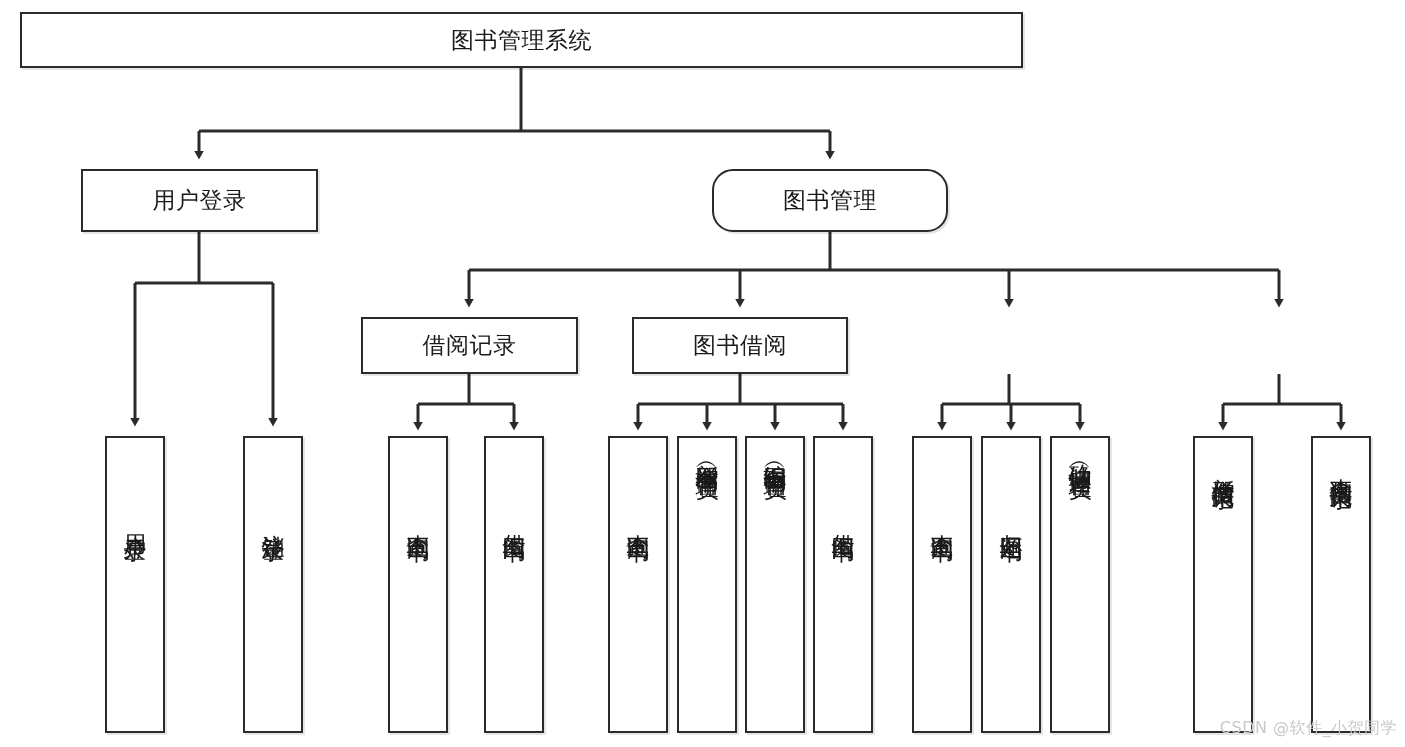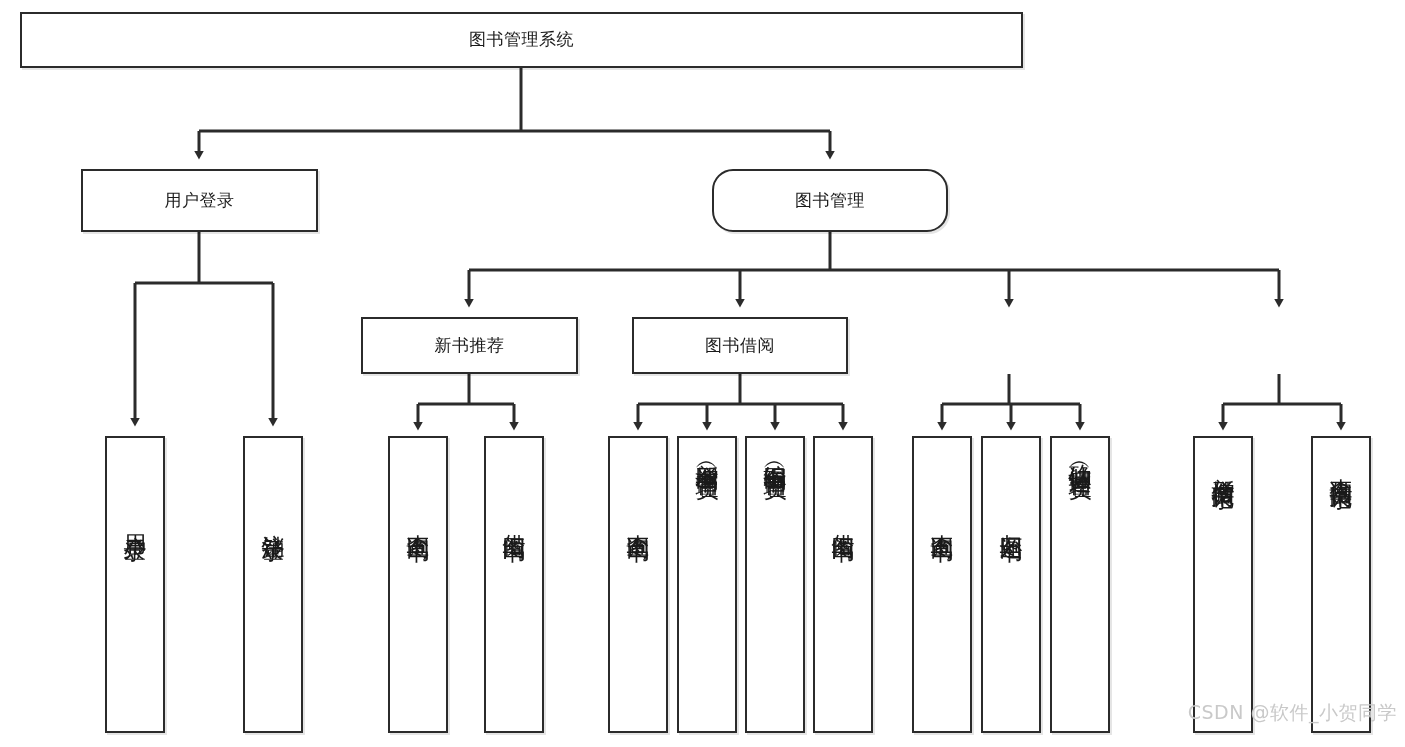--- a/index.html
+++ b/index.html
@@ -37,21 +37,21 @@
     box-shadow: 2px 2px 0 rgba(0,0,0,0.10);
   }
   .node .lbl {
     display: block;
     line-height: 1.14;
     letter-spacing: 0.5px;
   }
   .node.horiz .lbl {
     writing-mode: horizontal-tb;
     text-align: center;
-    font-size: 17px;
+    font-size: 23px;
   }
   .node.vert {
     align-items: flex-start;
     justify-content: center;
     padding-top: 4px;
   }
   .node.vert .lbl {
     writing-mode: vertical-rl;
     text-orientation: upright;
     font-size: 23px;
@@ -64,22 +64,22 @@
   }
   .node.vert.pad-small {
     padding-top: 22px;
   }
   .node.vert.pad-tiny {
     padding-top: 8px;
   }
   #watermark {
     position: absolute;
     right: 8px;
-    bottom: 21px;
-    font-size: 19px;
+    bottom: 8px;
+    font-size: 16px;
     color: #c9c9c9;
     white-space: nowrap;
     letter-spacing: 0.5px;
     pointer-events: none;
   }
 </style>
 </head>
 <body>
 
 <div id="canvas">
@@ -142,21 +142,21 @@
   </div>
 
   <div class="node horiz" style="left:81px; top:169px; width:237px; height:63px;">
     <span class="lbl">用户登录</span>
   </div>
   <div class="node horiz" style="left:712px; top:169px; width:236px; height:63px;border-radius:21px;">
     <span class="lbl">图书管理</span>
   </div>
 
   <div class="node horiz" style="left:361px; top:317px; width:217px; height:57px;">
-    <span class="lbl">新书推荐</span>
+    <span class="lbl">借阅记录</span>
   </div>
   <div class="node horiz" style="left:632px; top:317px; width:216px; height:57px;">
     <span class="lbl">图书借阅</span>
   </div>
 
   <div class="node vert pad-mid" style="left:105px; top:436px; width:60px; height:297px;">
     <span class="lbl">用户登录</span>
   </div>
   <div class="node vert pad-mid" style="left:243px; top:436px; width:60px; height:297px;">
     <span class="lbl">注销登录</span>

